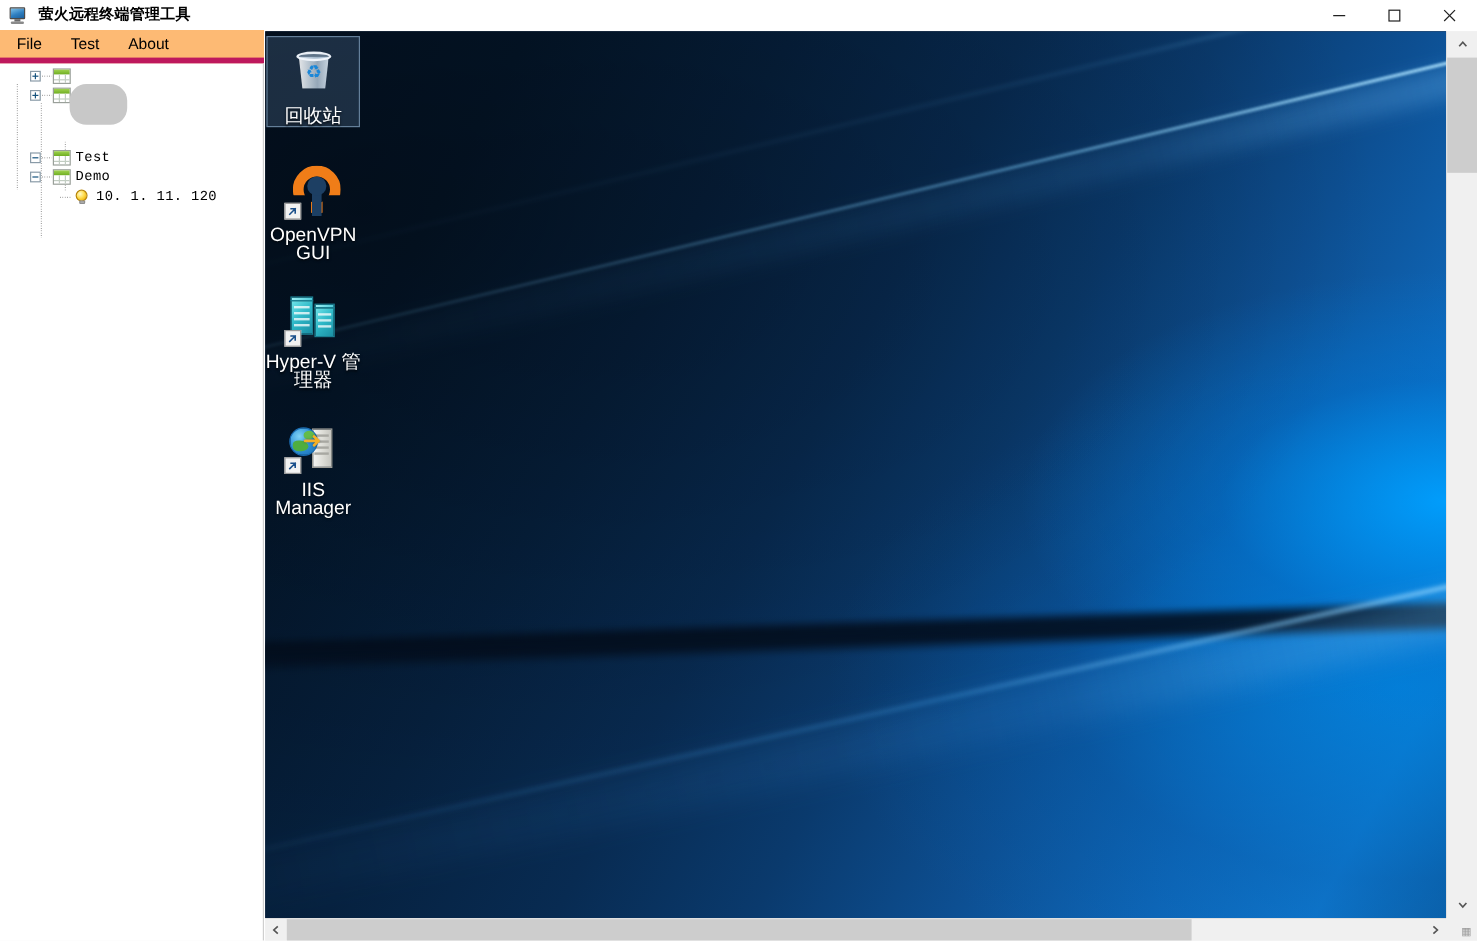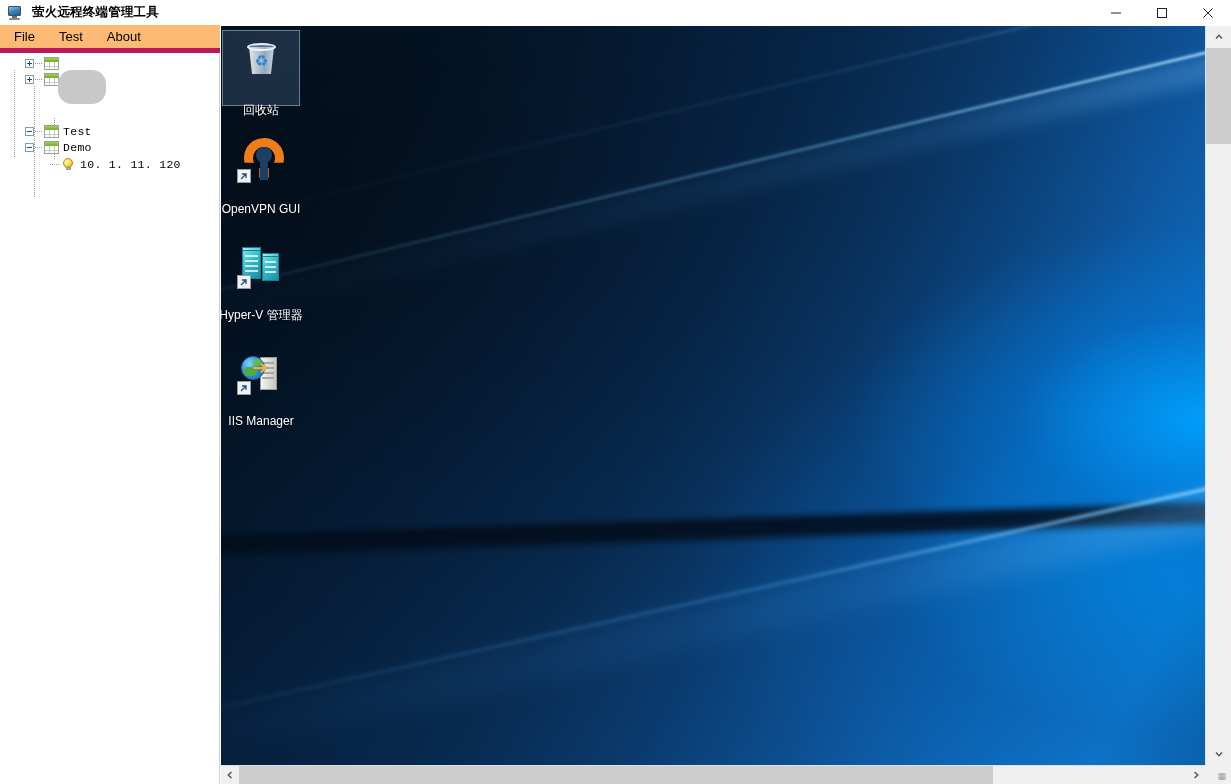--- a/index.html
+++ b/index.html
@@ -338,22 +338,22 @@
     background: rgba(120,160,200,0.22);
     border: 1px solid rgba(160,195,225,0.55);
     box-sizing: border-box;
   }
   .dicon-art {
     width: 48px; height: 48px;
     position: relative;
     flex: none;
   }
   .dicon-label {
-    margin-top: 18px;
-    font-size: 12px;
+    margin-top: 5px;
+    font-size: 16px;
     color: #ffffff;
     text-align: center;
     line-height: 15px;
     text-shadow: 0 1px 2px rgba(0,0,0,0.85);
     width: 86px;
     word-wrap: break-word;
   }
   .shortcut-arrow {
     position: absolute;
     left: 0; bottom: 1px;

